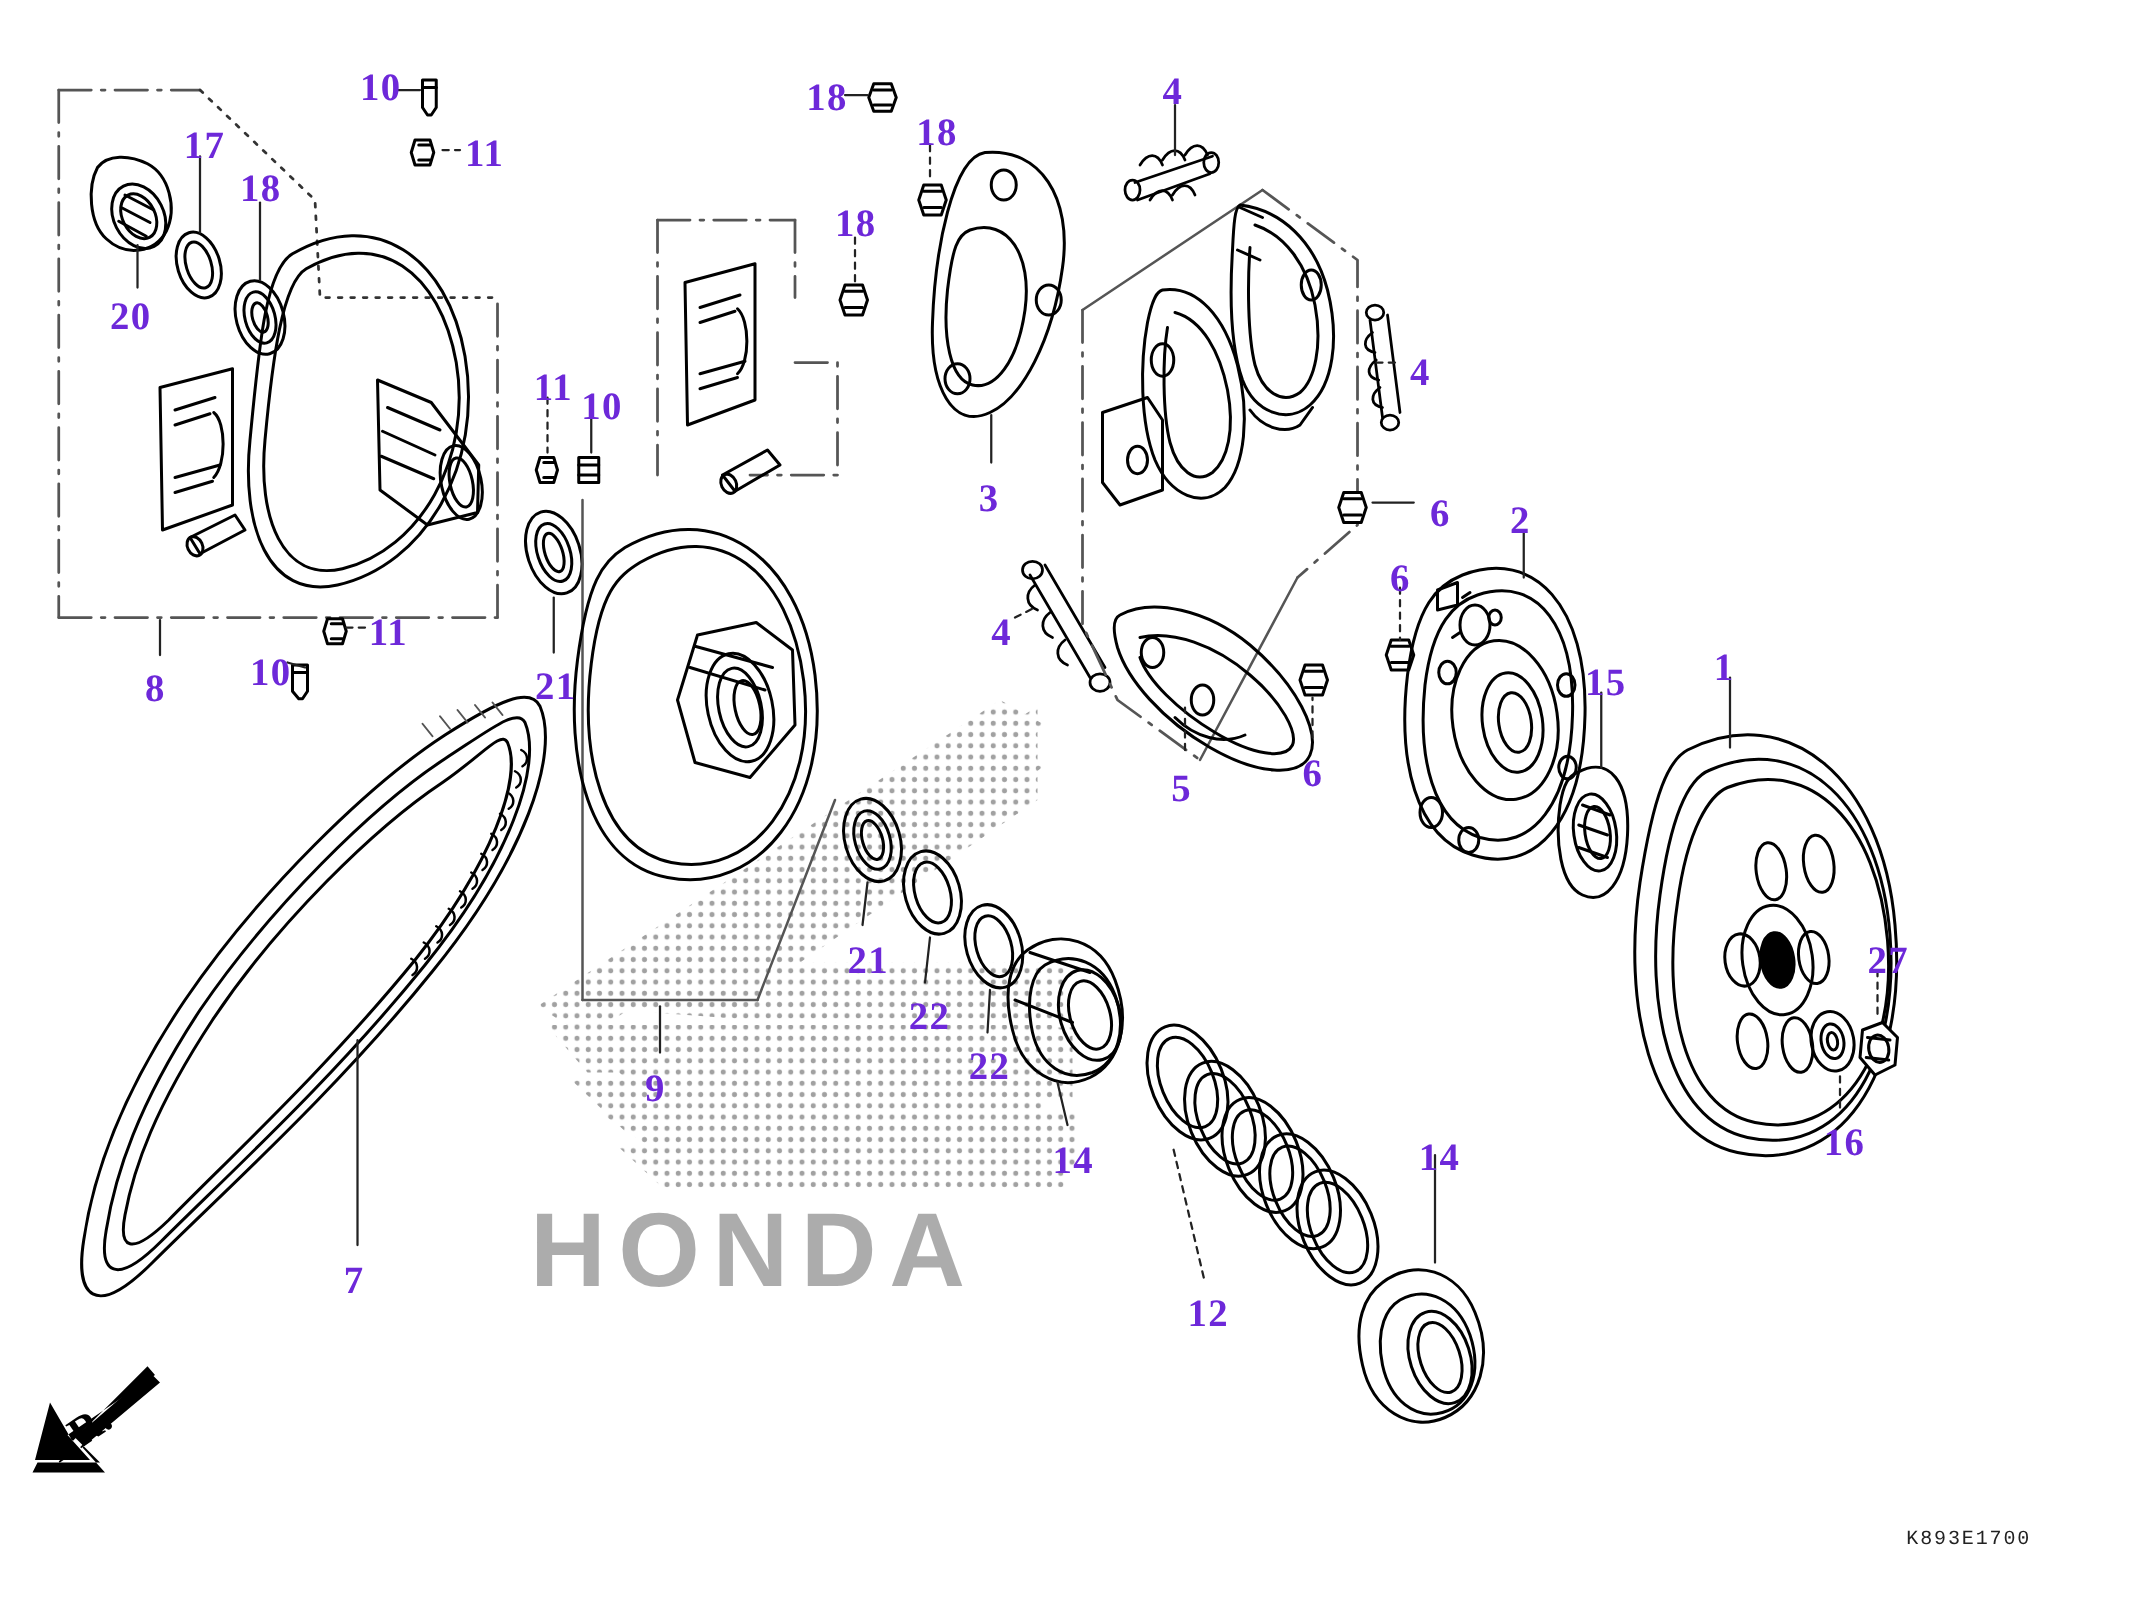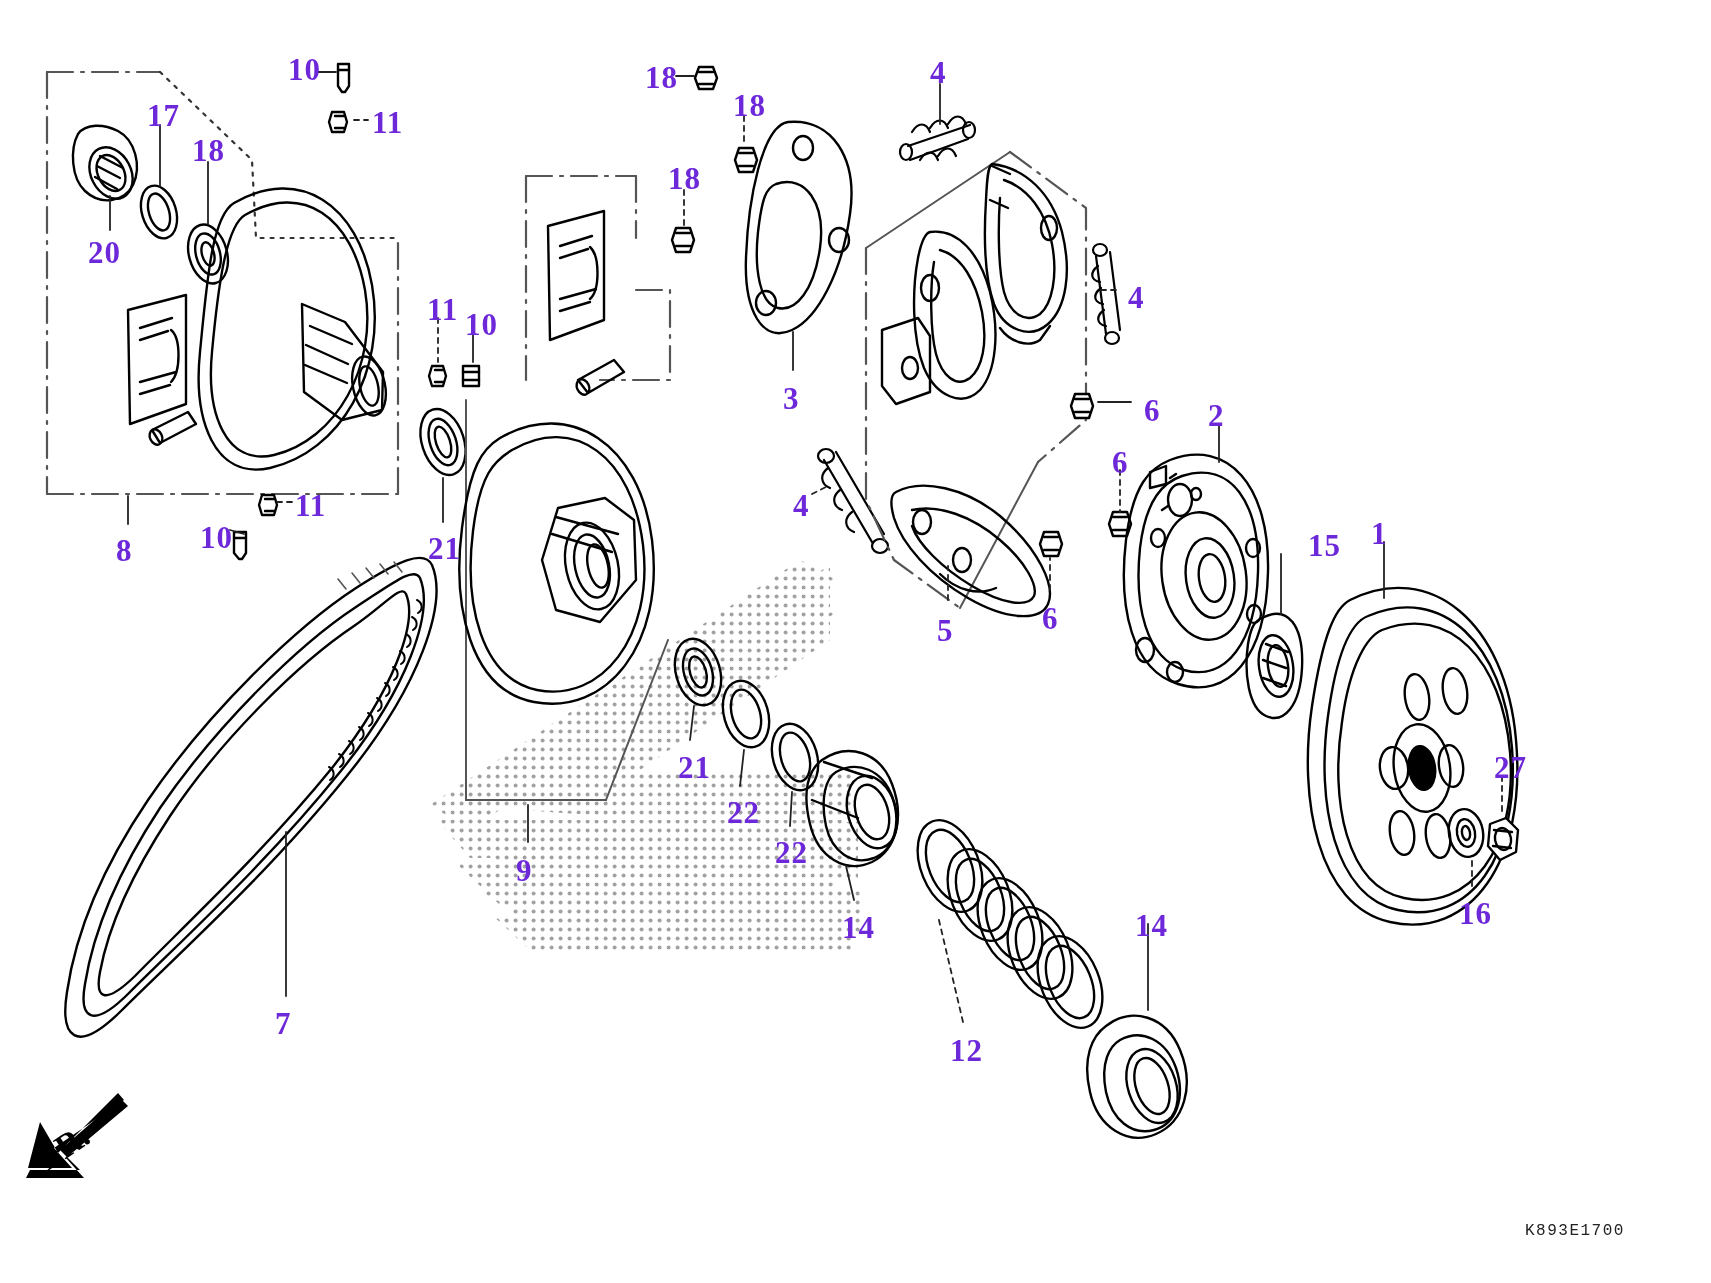--- a/index.html
+++ b/index.html
@@ -39,20 +39,21 @@
         <rect x="400" y="540" width="520" height="420" fill="url(#halft)"></rect>
       </g>
 
       <polygon points="430,805 800,560 836,580 470,830" fill="url(#halft)"></polygon>
       <polygon points="455,862 836,862 836,905 500,905" fill="url(#halft)"></polygon>
       <polygon points="437,820 845,820 845,858 470,858" fill="url(#halft)"></polygon>
       <polygon points="760,612 836,612 700,720 640,720" fill="url(#halft)"></polygon>
       <polygon points="492,915 852,915 852,950 530,950" fill="url(#halft)"></polygon>
     </g>
   </svg>
+  <div class="wmtxt" style="left:424px;top:952px;">HONDA</div>
 
   <svg aria-hidden="true" viewBox="0 0 1711 1283" xmlns="http://www.w3.org/2000/svg">
     <g fill="none" stroke="#000" stroke-width="2.4" stroke-linecap="round" stroke-linejoin="round">
 
       <g stroke-width="2.2" stroke-dasharray="26 8 3 8" stroke="#555">
         <path d="M47 72 L160 72"></path>
         <path d="M47 72 L47 494"></path>
         <path d="M47 494 L398 494"></path>
         <path d="M398 494 L398 238"></path>
       </g>
@@ -376,21 +377,21 @@
   <div class="lbl n" style="left:668px;top:163px;">18</div>
   <div class="lbl n" style="left:930px;top:57px;">4</div>
   <div class="lbl n" style="left:1128px;top:282px;">4</div>
   <div class="lbl n" style="left:793px;top:490px;">4</div>
   <div class="lbl n" style="left:783px;top:383px;">3</div>
   <div class="lbl n" style="left:937px;top:615px;">5</div>
   <div class="lbl n" style="left:1144px;top:395px;">6</div>
   <div class="lbl n" style="left:1112px;top:447px;">6</div>
   <div class="lbl n" style="left:1042px;top:603px;">6</div>
   <div class="lbl n" style="left:1208px;top:400px;">2</div>
-  <div class="lbl n" style="left:1268px;top:530px;margin-left:40px;">15</div>
+  <div class="lbl n" style="left:1268px;top:530px;">15</div>
   <div class="lbl n" style="left:1371px;top:518px;">1</div>
   <div class="lbl n" style="left:1494px;top:752px;">27</div>
   <div class="lbl n" style="left:1459px;top:898px;">16</div>
   <div class="lbl n" style="left:427px;top:294px;">11</div>
   <div class="lbl n" style="left:465px;top:309px;">10</div>
   <div class="lbl n" style="left:428px;top:533px;">21</div>
   <div class="lbl n" style="left:295px;top:490px;">11</div>
   <div class="lbl n" style="left:200px;top:522px;">10</div>
   <div class="lbl n" style="left:116px;top:535px;">8</div>
   <div class="lbl n" style="left:516px;top:855px;">9</div>

